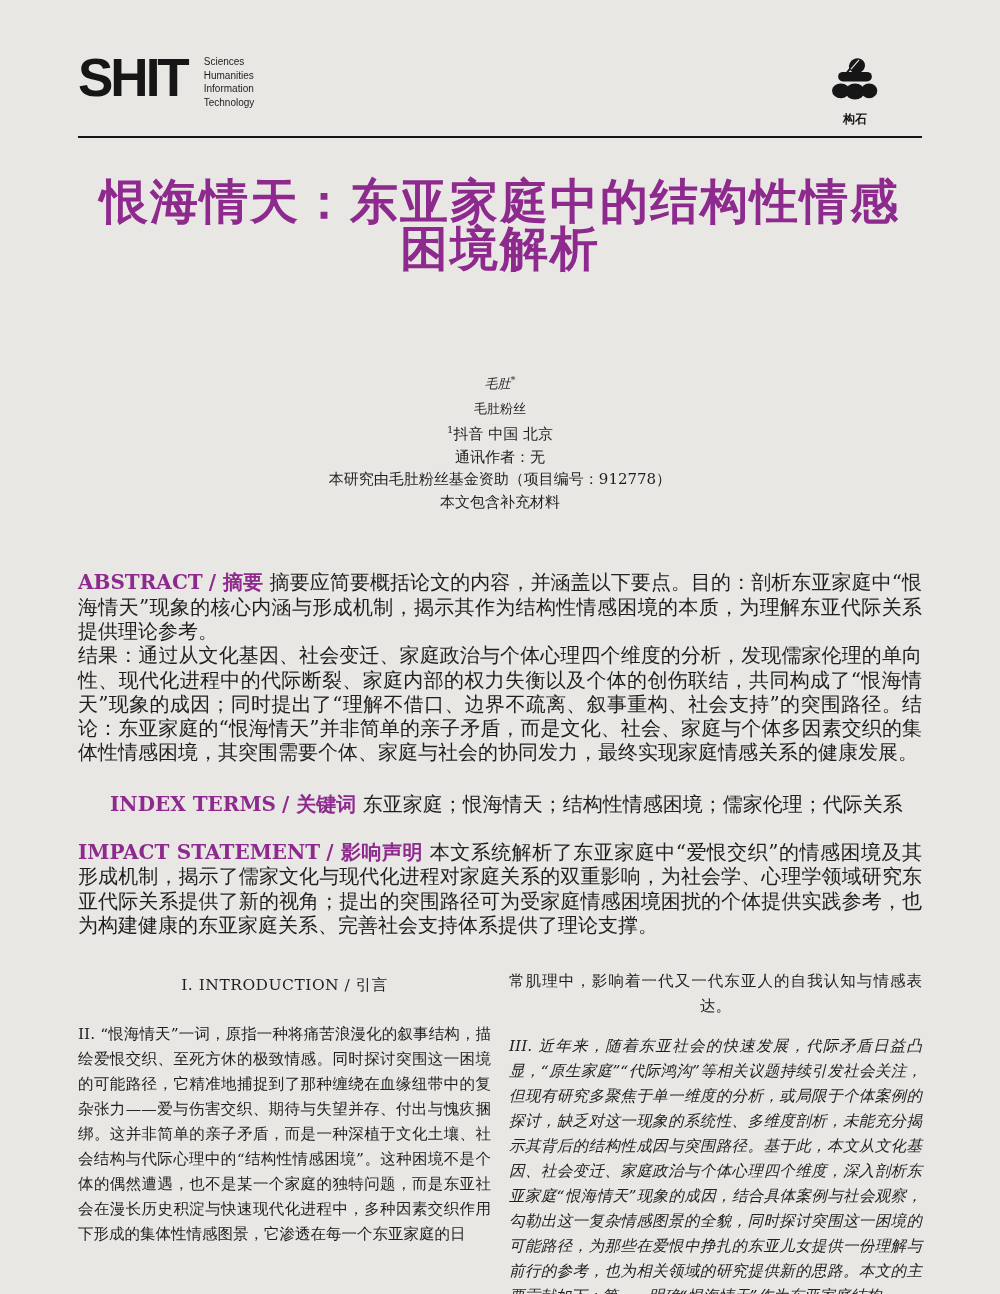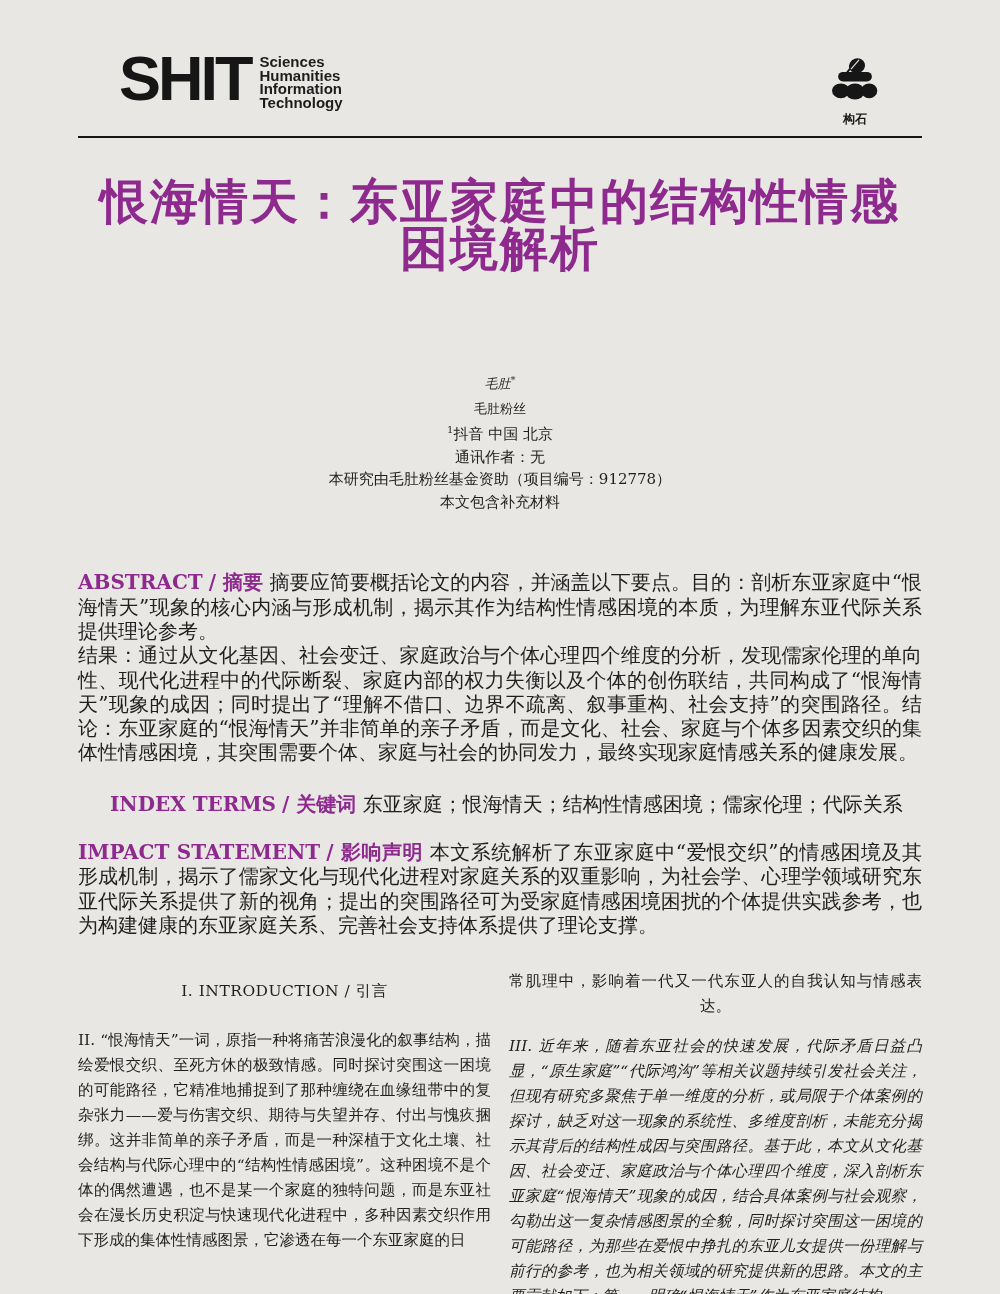--- a/index.html
+++ b/index.html
@@ -20,33 +20,32 @@
   .masthead {
     display: flex;
     justify-content: space-between;
     align-items: flex-start;
     padding-top: 48px;
   }
   .brand { display: flex; align-items: flex-start; }
   .logo-text {
     font-family: "Liberation Sans", "DejaVu Sans", sans-serif;
     font-weight: 900;
-    font-size: 63px;
+    font-size: 53px;
     line-height: 60px;
     letter-spacing: -3px;
     color: #161616;
-    margin-left: 41px;
   }
   .tagline {
     font-family: "Liberation Sans", "DejaVu Sans", sans-serif;
-    font-weight: 700;
-    font-size: 15px;
+    font-weight: 400;
+    font-size: 10px;
     line-height: 13.5px;
     color: #1d1d1d;
-    margin-left: 9px;
+    margin-left: 17px;
     padding-top: 7px;
   }
   .publisher {
     text-align: center;
     margin-right: 40px;
     padding-top: 2px;
   }
   .publisher-name {
     font-family: Liberation Serif, serif;
     font-weight: 700;
@@ -102,21 +101,21 @@
   }
   .col {
     flex: 1;
     font-size: 15.5px;
     line-height: 25px;
     text-align: justify;
   }
   .col-heading {
     text-align: center;
     font-size: 15.5px;
-    margin: 10px 0 24px;
+    margin: 4px 0 24px;
     letter-spacing: 0.5px;
   }
   .para { margin: 0; }
   .cont-para { text-align-last: center; }
   .para-iii { margin-top: 15px; font-style: italic; }
 </style>
 </head>
 <body>
 
 <div class="page">

